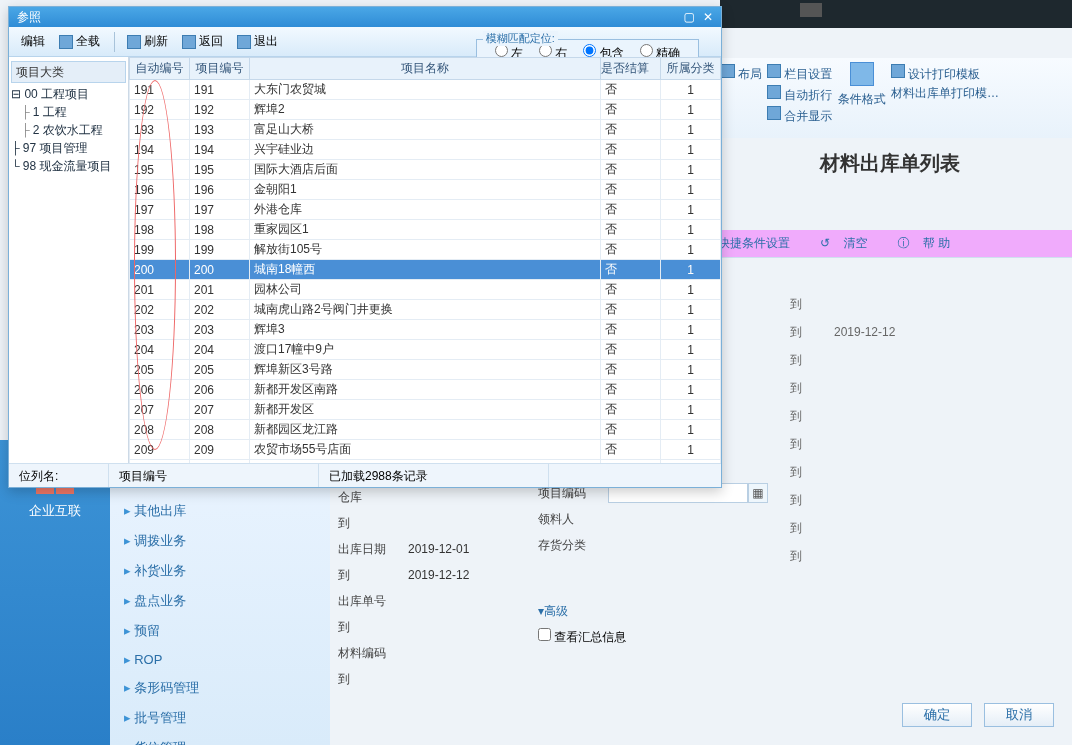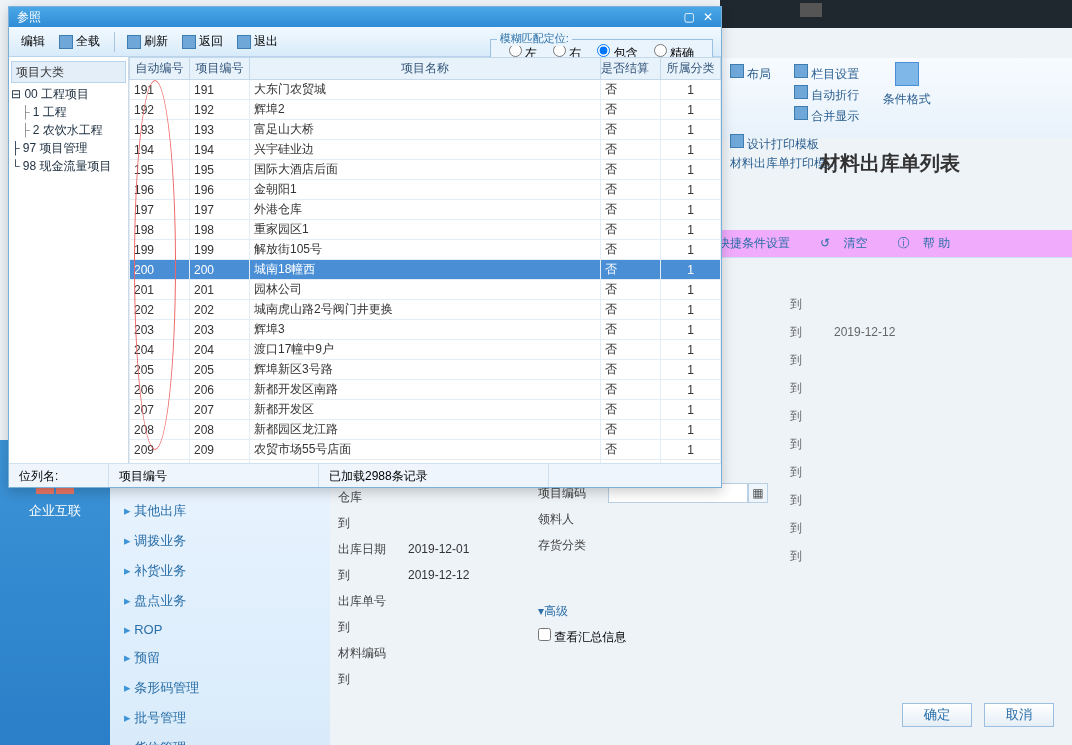--- a/index.html
+++ b/index.html
@@ -6,21 +6,21 @@
 body { width:1072px; height:745px; background:#eef3f8; position:relative; overflow:hidden; font-size:12px; }
 
 .win { position:absolute; left:8px; top:6px; width:714px; background:#fff; border:1px solid #7bb0d8; box-shadow:0 4px 12px rgba(0,0,0,.2); z-index:50; }
 .titlebar { height:20px; background:linear-gradient(#4aa7e6,#2f8cd6); color:#fff; display:flex; align-items:center; padding:0 8px; }
 .titlebar .spacer{flex:1}
 .titlebar .ctrl{font-family:Arial; margin-left:8px}
 .toolbar { height:30px; background:linear-gradient(#f2f9ff,#d8ebfa); display:flex; align-items:center; padding:0 6px; border-bottom:1px solid #b8d4ec; }
 .toolbar .btn { display:flex; align-items:center; padding:2px 6px; margin-right:2px; }
 .toolbar .sep { width:1px; height:20px; background:#a8c3da; margin:0 6px; }
 .ico{display:inline-block;width:14px;height:14px;margin-right:3px;background:#6fa7d8;border:1px solid #3d7db2}
-.matchbox { position:absolute; right:8px; top:32px; border:1px solid #9abfe0; padding:4px 10px; display:flex; align-items:flex-start; background:#eaf4fd; font-size:12px }
+.matchbox { position:absolute; right:22px; top:32px; border:1px solid #9abfe0; padding:4px 10px; display:flex; align-items:flex-start; background:#eaf4fd; font-size:12px }
 .matchbox .lbl{position:absolute; top:-9px; left:6px; background:#eaf4fd; color:#2b6fa8; padding:0 3px; font-size:11px}
 .matchbox label{margin:0 8px}
 
 .win-body{display:flex; height:406px}
 .tree{width:120px; border-right:1px solid #ccd9e6; padding:4px 2px; font-size:12px; line-height:18px; color:#234; overflow:hidden}
 .tree .hdr{background:#e4eef8; border:1px solid #b8d4ec; padding:1px 4px; margin-bottom:2px; font-weight:normal; color:#333}
 .tree ul{list-style:none; padding-left:10px}
 .tree li::before{content:"├ "; color:#888}
 .gridwrap{flex:1; overflow:hidden; position:relative}
 table.grid{width:100%; border-collapse:collapse; font-size:12px}
@@ -28,21 +28,21 @@
 table.grid td{border:1px solid #e4ecf4; padding:1px 4px; height:16px; color:#333}
 table.grid tr.sel td{background:#4a8fd6; color:#fff}
 .col-auto{width:60px}.col-code{width:60px}.col-name{}.col-js{width:60px; text-align:left}.col-cat{width:60px; text-align:center}
 .win-status{height:24px; background:#eef5fc; border-top:1px solid #cfe0ef; display:flex; font-size:12px}
 .win-status div{padding:4px 10px; border-right:1px solid #cfe0ef}
 
 
 .bg-top{position:absolute; left:720px; top:0; right:0; height:28px; background:#1e282e}
 .bg-topbtn{position:absolute; left:800px; top:3px; width:22px; height:14px; background:#555}
 .ribbon{position:absolute; left:720px; top:58px; right:0; height:80px; background:linear-gradient(#f7fbff,#e8f2fb);}
-.ribbon .grp{display:inline-block; vertical-align:top; text-align:center; padding:4px 10px; font-size:12px; color:#2a5f90; height:70px;}
+.ribbon .grp{display:inline-block; vertical-align:top; text-align:center; padding:4px 1px; font-size:12px; color:#2a5f90; height:70px;}
 .ribbon .grp .icoL{width:24px;height:24px;display:inline-block;background:#7fb8e8;margin-bottom:2px;border:1px solid #4a8fd6}
 .ribbon .line{display:block;margin:2px 0;text-align:left}
 .right-title{position:absolute; left:820px; top:150px; font-size:20px; font-weight:bold; color:#333}
 .toolbar2{position:absolute; left:676px; top:230px; right:0; height:28px; background:#f0abfc; border-bottom:1px solid #cfe0ef; display:flex; align-items:center; padding:0 8px; font-size:12px}
 .toolbar2 span{margin:0 10px; color:#2b6fa8}
 .right-fields{position:absolute; left:790px; top:290px; font-size:12px; line-height:28px; color:#666}
 .right-fields .row{display:flex}
 .right-fields .k{width:44px}
 
 
@@ -348,22 +348,22 @@
   <div class="lbl">企业互联</div>
 </div>
 <div class="nav">
   <div class="hdr">▣ <span>限额领料单列表</span></div>
   <div id="nav-items">
       <div class="item">销售出库</div>
       <div class="item">其他出库</div>
       <div class="item">调拨业务</div>
       <div class="item">补货业务</div>
       <div class="item">盘点业务</div>
+      <div class="item">预留</div>
       <div class="item">ROP</div>
-      <div class="item">预留</div>
       <div class="item">条形码管理</div>
       <div class="item">批号管理</div>
       <div class="item">货位管理</div>
     </div>
 
 </div>
 <div class="qpane">
   <h4>查询条件：</h4>
   <div class="row">
       <span class="k">仓库</span>

